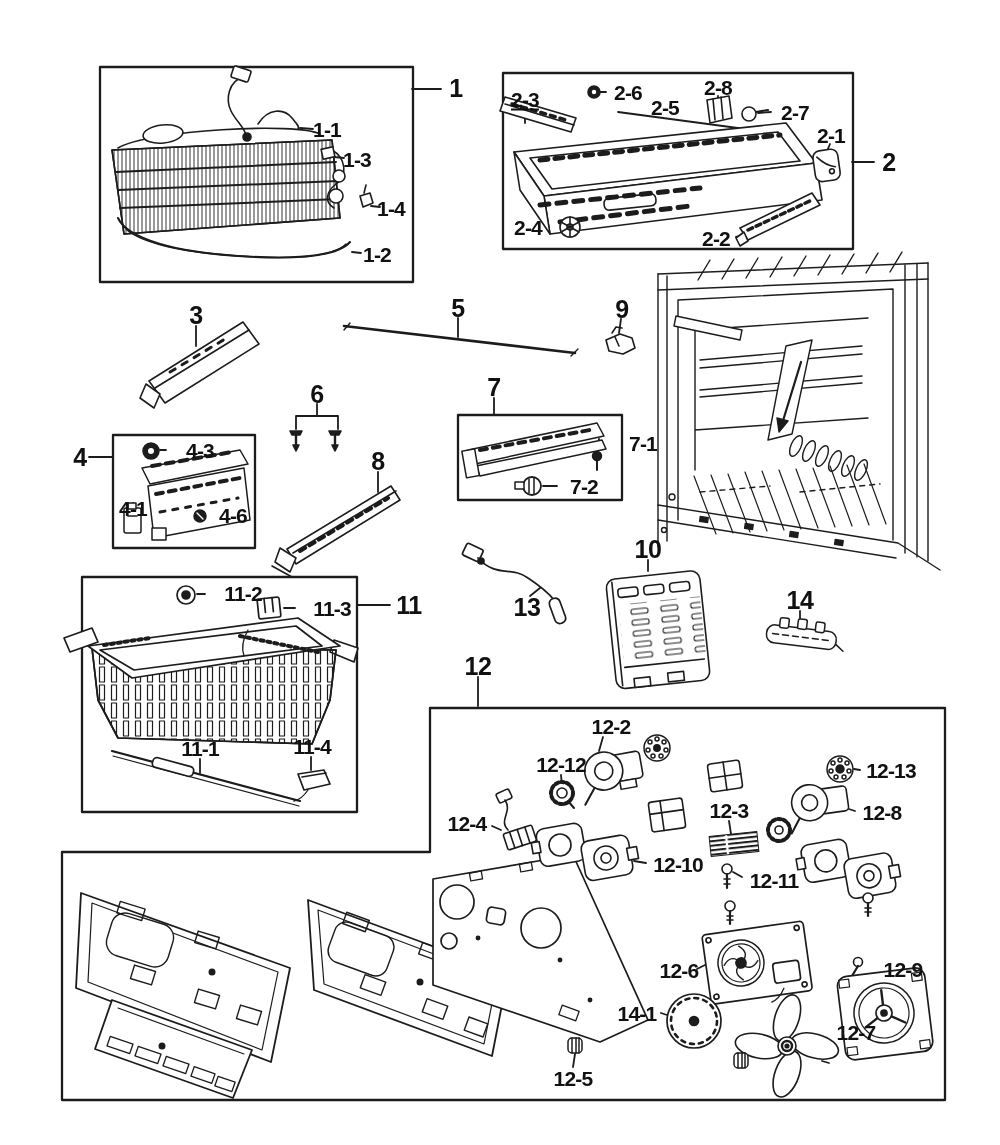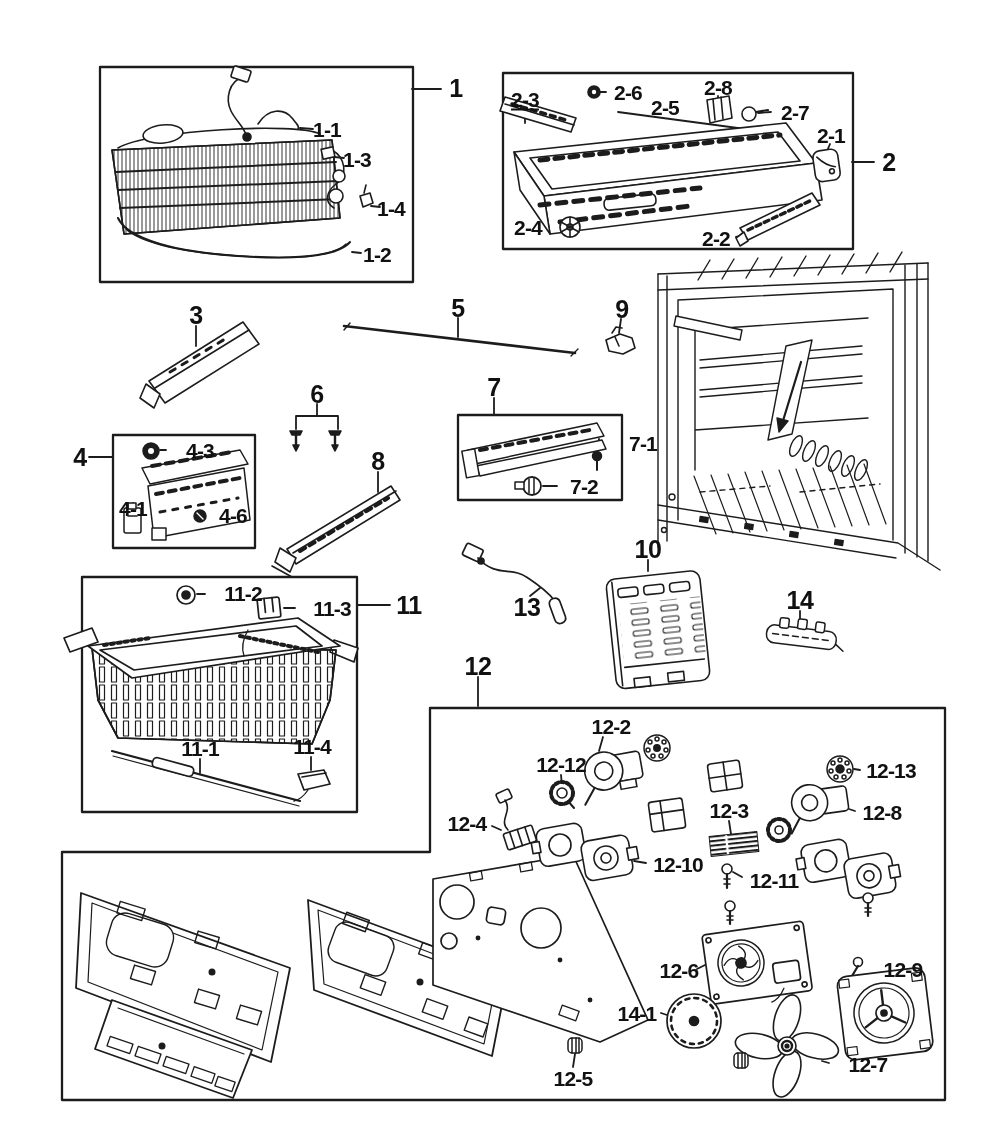--- a/index.html
+++ b/index.html
@@ -575,17 +575,17 @@
       <div class="lbl sub" style="left: 561px; top: 764px;">12-12</div>
       <div class="lbl sub" style="left: 891px; top: 770px;">12-13</div>
       <div class="lbl sub" style="left: 729px; top: 810px;">12-3</div>
       <div class="lbl sub" style="left: 882px; top: 812px;">12-8</div>
       <div class="lbl sub" style="left: 467px; top: 823px;">12-4</div>
       <div class="lbl sub" style="left: 678px; top: 864px;">12-10</div>
       <div class="lbl sub" style="left: 774px; top: 880px;">12-11</div>
       <div class="lbl sub" style="left: 663px; top: 970px; margin-left: 16px;">12-6</div>
       <div class="lbl sub" style="left: 903px; top: 969px;">12-9</div>
       <div class="lbl sub" style="left: 637px; top: 1013px;">14-1</div>
-      <div class="lbl sub" style="left: 856px; top: 1064px; margin-left: 12px;">12-7</div>
+      <div class="lbl sub" style="left: 856px; top: 1032px;">12-7</div>
       <div class="lbl sub" style="left: 573px; top: 1078px;">12-5</div>
     </div>
 
 </div>
 
 </body></html>

